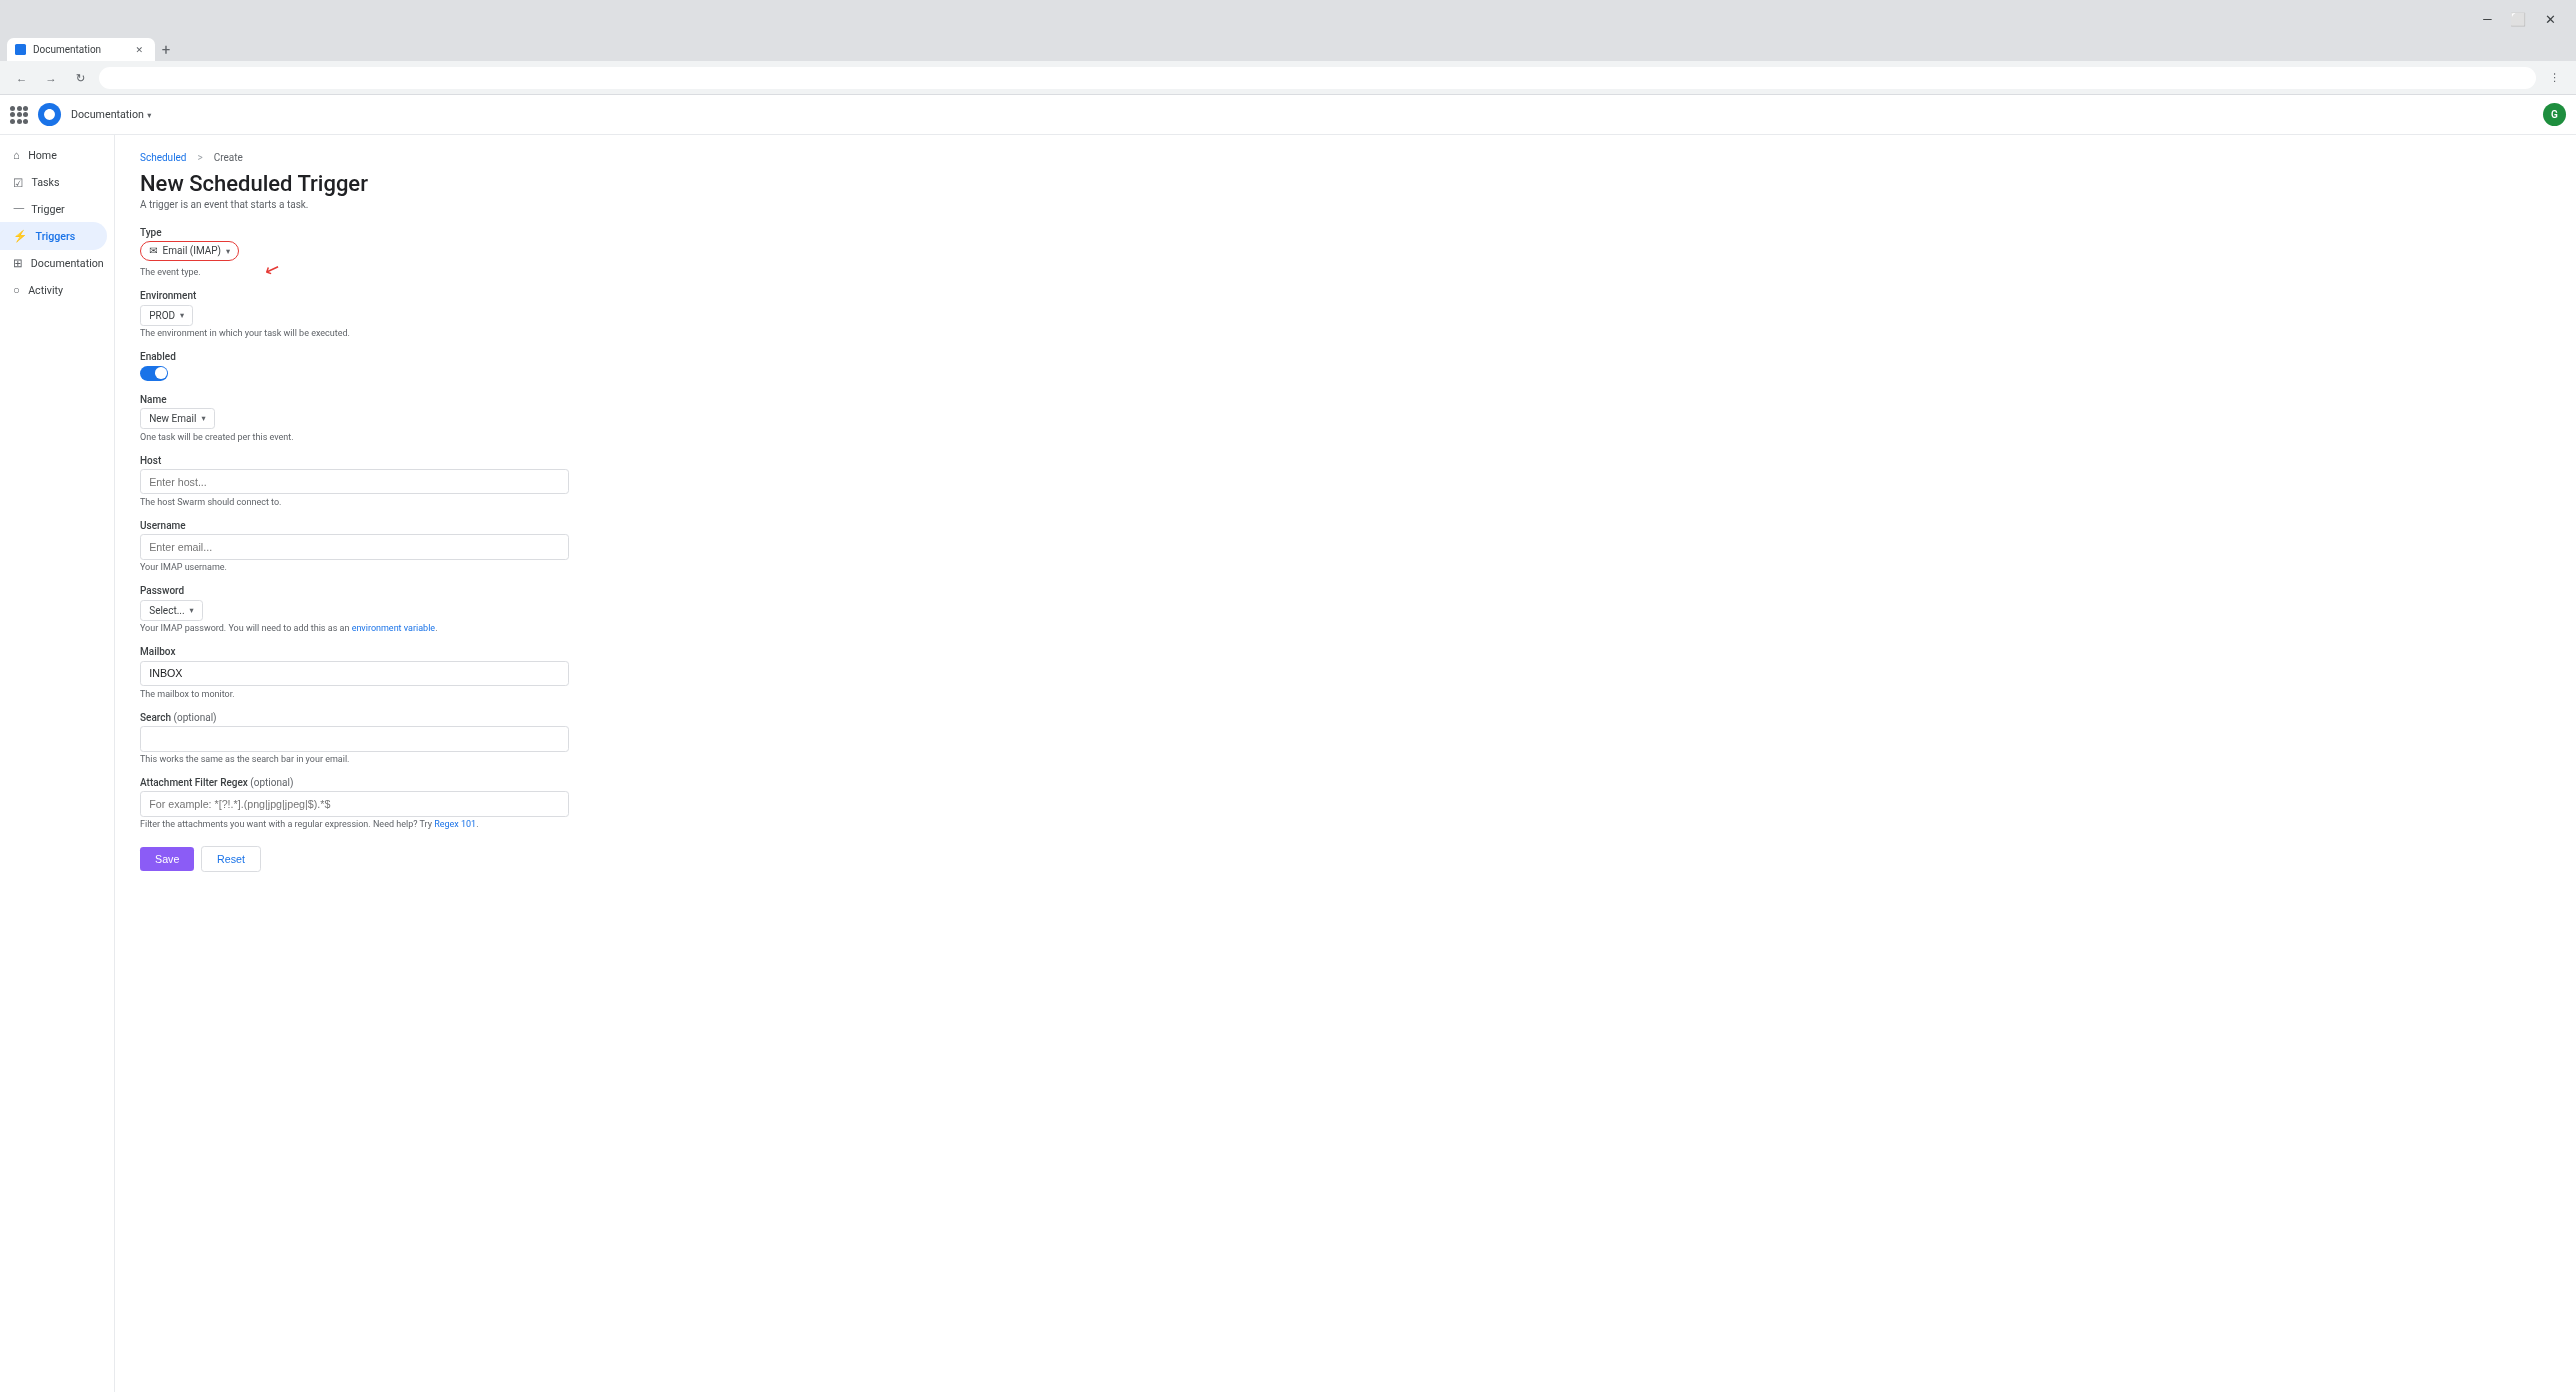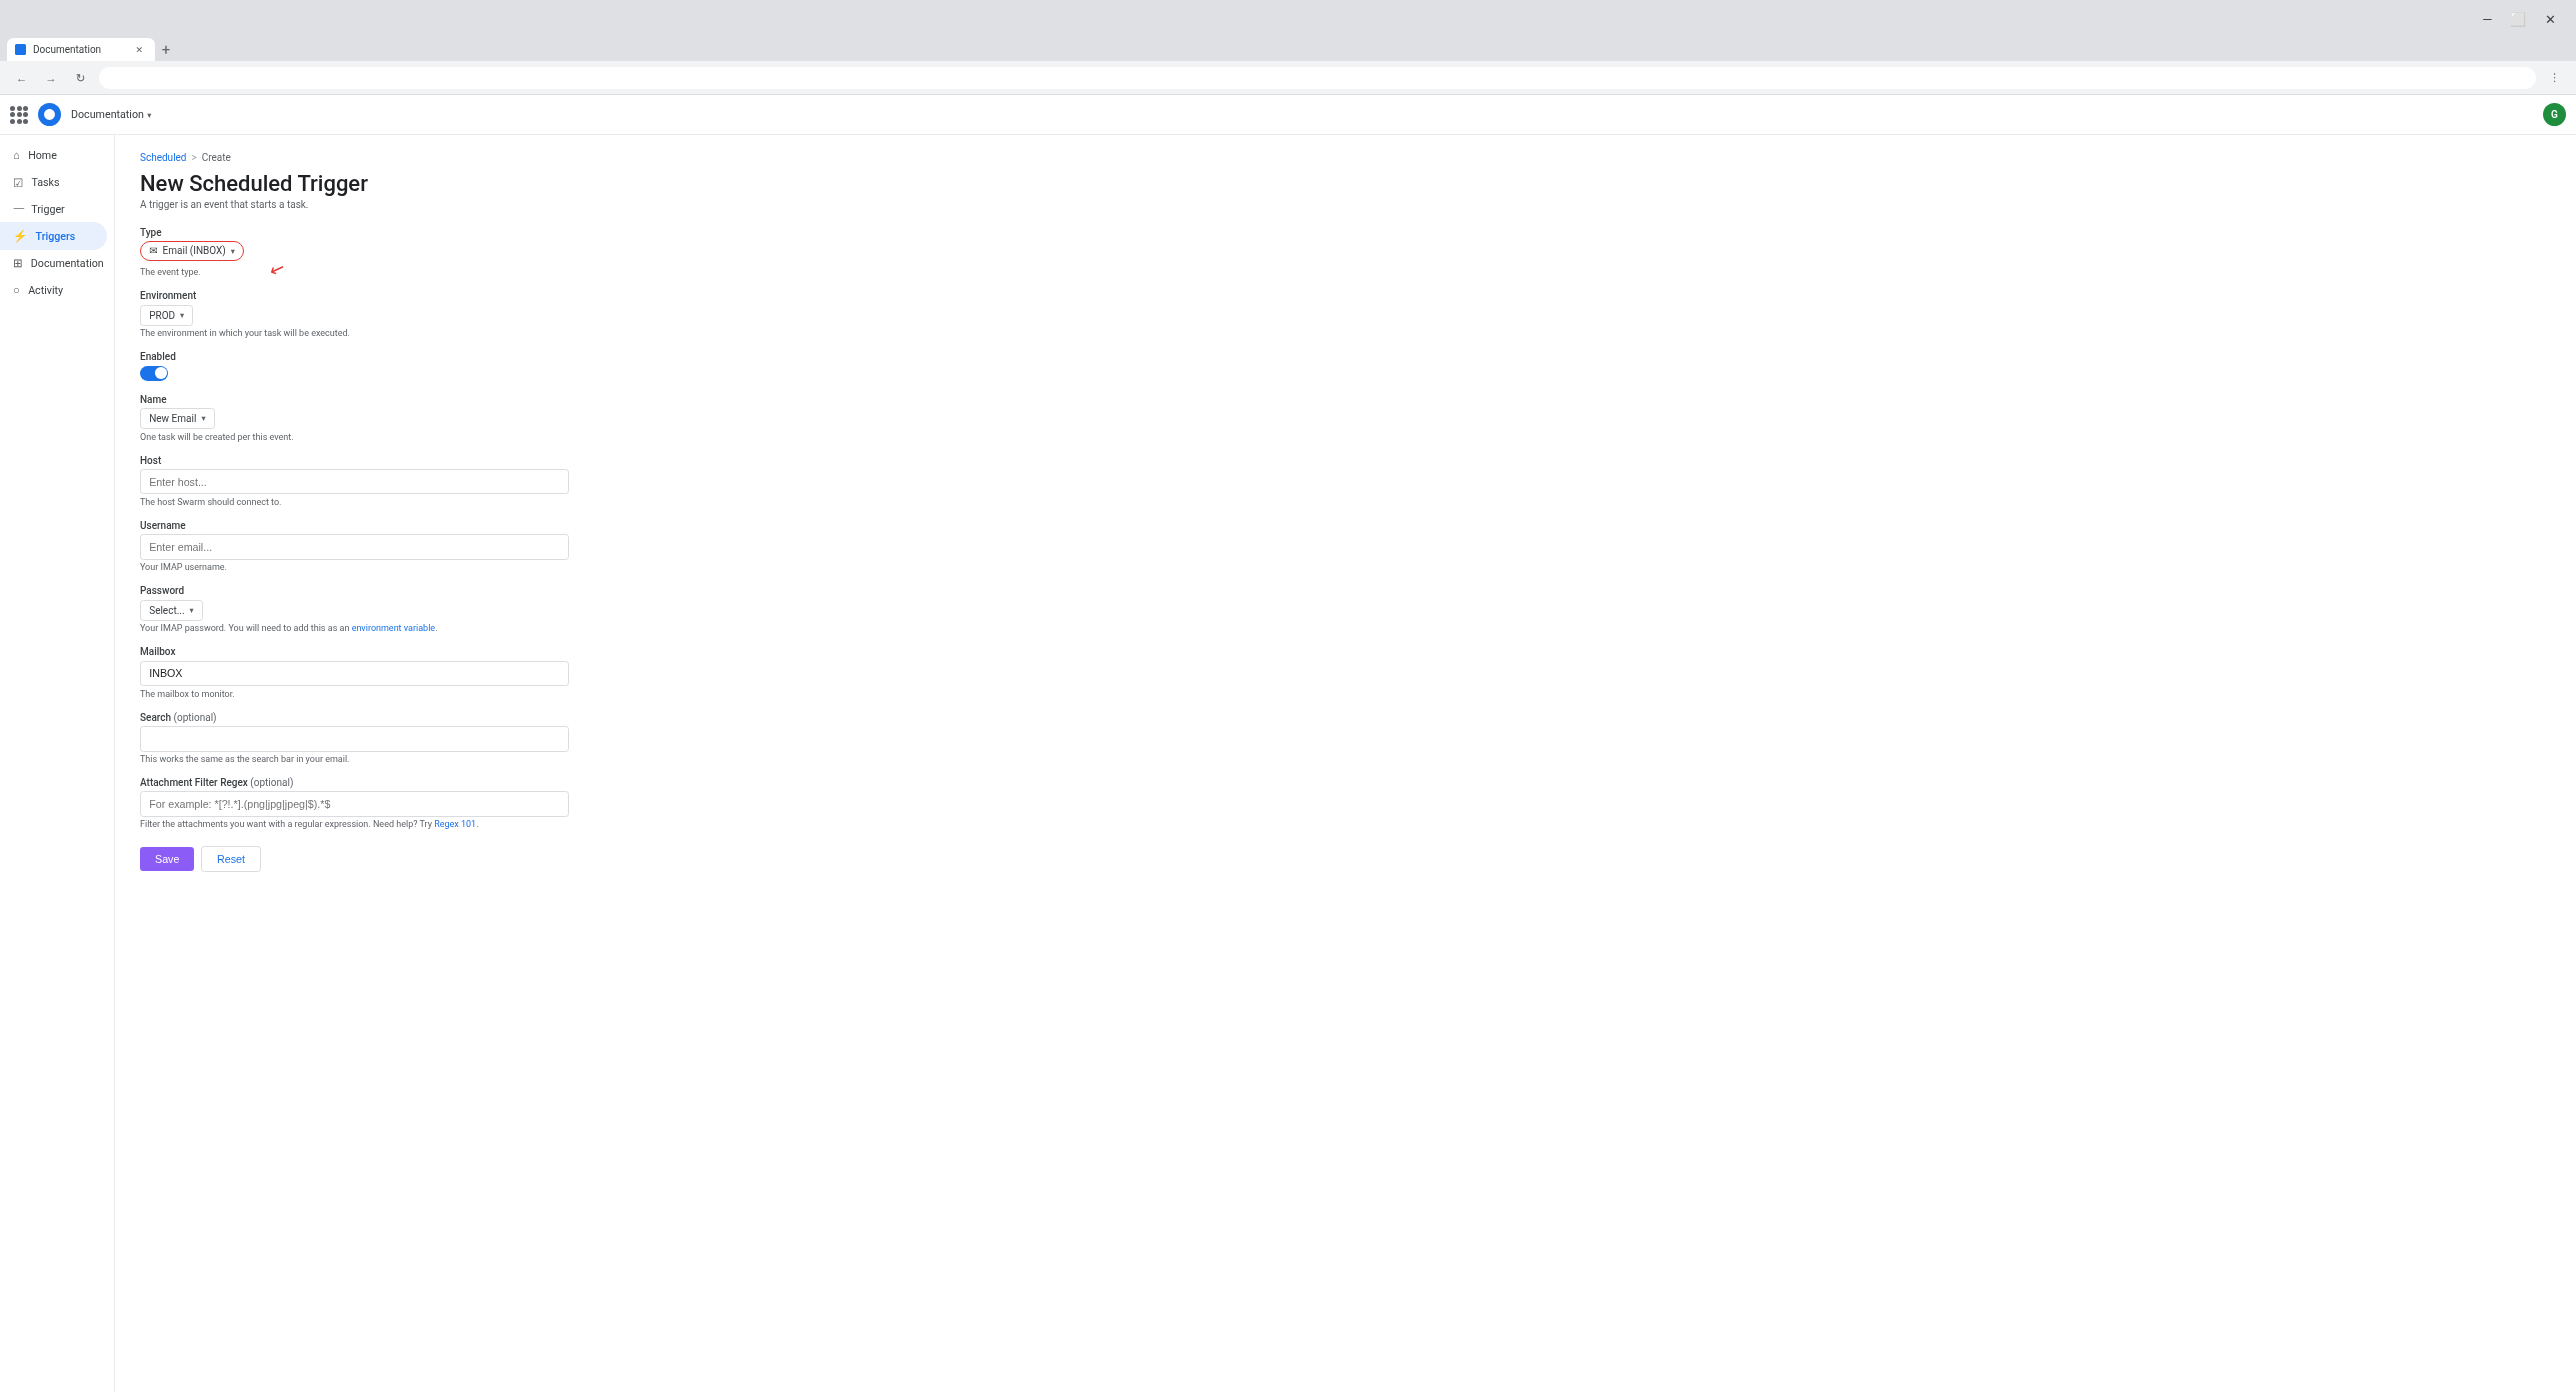--- a/index.html
+++ b/index.html
@@ -28,21 +28,21 @@
 
     
     .sidebar { width: 115px; min-width: 115px; border-right: 0.8px solid #e8eaed; display: flex; flex-direction: column; padding: 6.6px 0; }
     .sidebar-item { display: flex; align-items: center; gap: 8.2px; padding: 6.6px 13px; cursor: pointer; color: #3c4043; font-size: 10.7px; border-radius: 0 16.5px 16.5px 0; margin-right: 6.6px; }
     .sidebar-item.active { background: #e8f0fe; color: #1a73e8; font-weight: 500; }
     .sidebar-item-icon { font-size: 11.5px; color: #5f6368; }
     .sidebar-item.active .sidebar-item-icon { color: #1a73e8; }
 
     
     .main-content { flex: 1; overflow-y: auto; padding: 16.5px 25px; }
-    .breadcrumb { display: flex; align-items: flex-end; gap: 5px; color: #5f6368; font-size: 10px; margin-bottom: 8.2px; }
+    .breadcrumb { display: flex; align-items: flex-end; gap: 11px; color: #5f6368; font-size: 10px; margin-bottom: 8.2px; }
     .breadcrumb a { color: #1a73e8; text-decoration: none; }
     .breadcrumb-sep { color: #9aa0a6; }
     .page-title { font-size: 22px; font-weight: 500; color: #202124; margin-bottom: 3.3px; }
     .page-subtitle { color: #5f6368; font-size: 10px; margin-bottom: 16.5px; }
 
     
     .form-section { max-width: 429px; }
     .field-group { margin-bottom: 13px; }
     .field-label { font-size: 10px; color: #3c4043; margin-bottom: 3.3px; font-weight: 500; }
     .field-input { width: 100%; border: 0.8px solid #dadce0; border-radius: 3.3px; padding: 5.8px 8.2px; font-size: 10.7px; color: #202124; outline: none; background: #fff; }
@@ -180,21 +180,21 @@
       <p class="page-subtitle">A trigger is an event that starts a task.</p>
 
       <div class="form-section">
 
 
         <div class="field-group">
           <div class="field-label">Type</div>
           <div class="annotation-wrapper">
             <div class="type-badge">
               <span class="email-icon">✉</span>
-              <span>Email (INBOX)</span>
+              <span>Email (IMAP)</span>
               <span class="caret">▾</span>
             </div>
             
             <div style="position:absolute; bottom:-18px; right:-41px; color:#e53935; font-size:18px; transform: rotate(20deg); pointer-events:none;">↙</div>
           </div>
           <div class="field-hint" style="margin-top:6.6px;">The event type.</div>
         </div>
 
         <div class="field-group">
           <div class="field-label">Environment</div>

